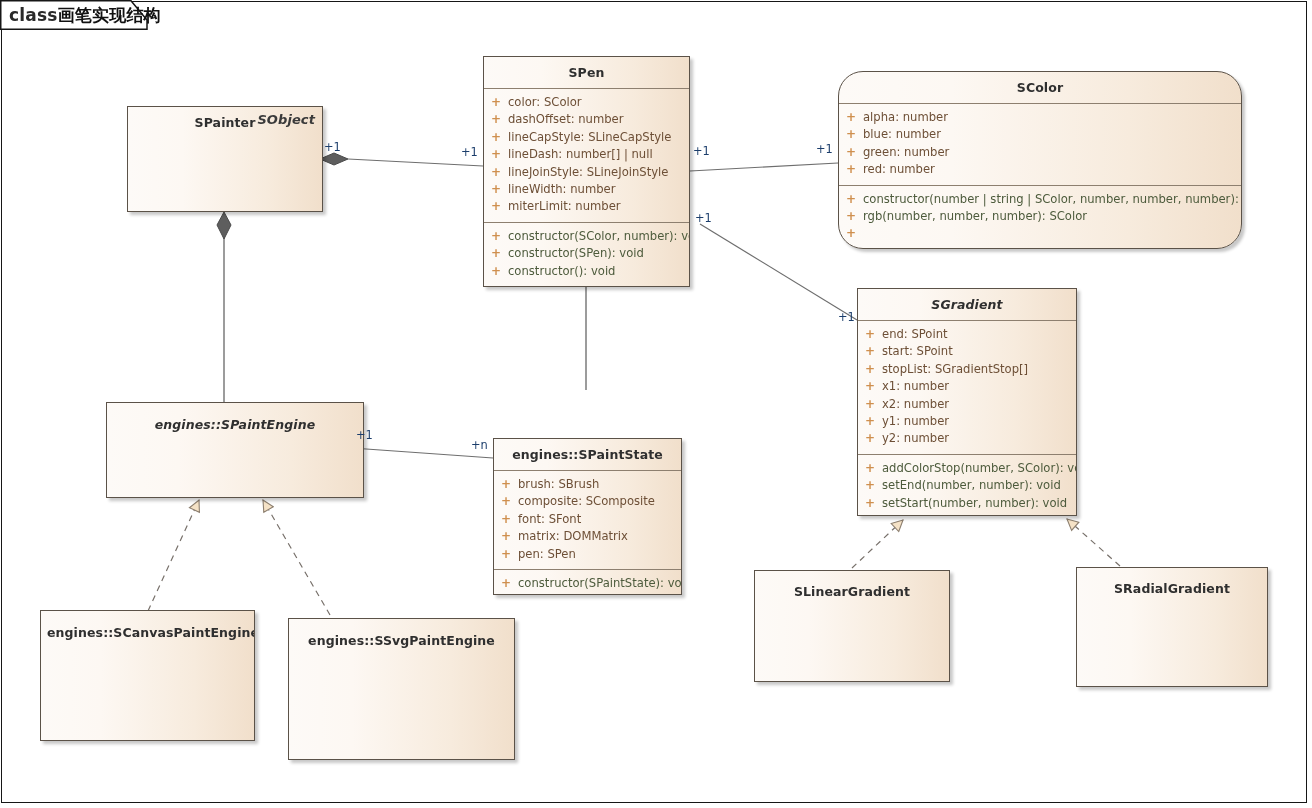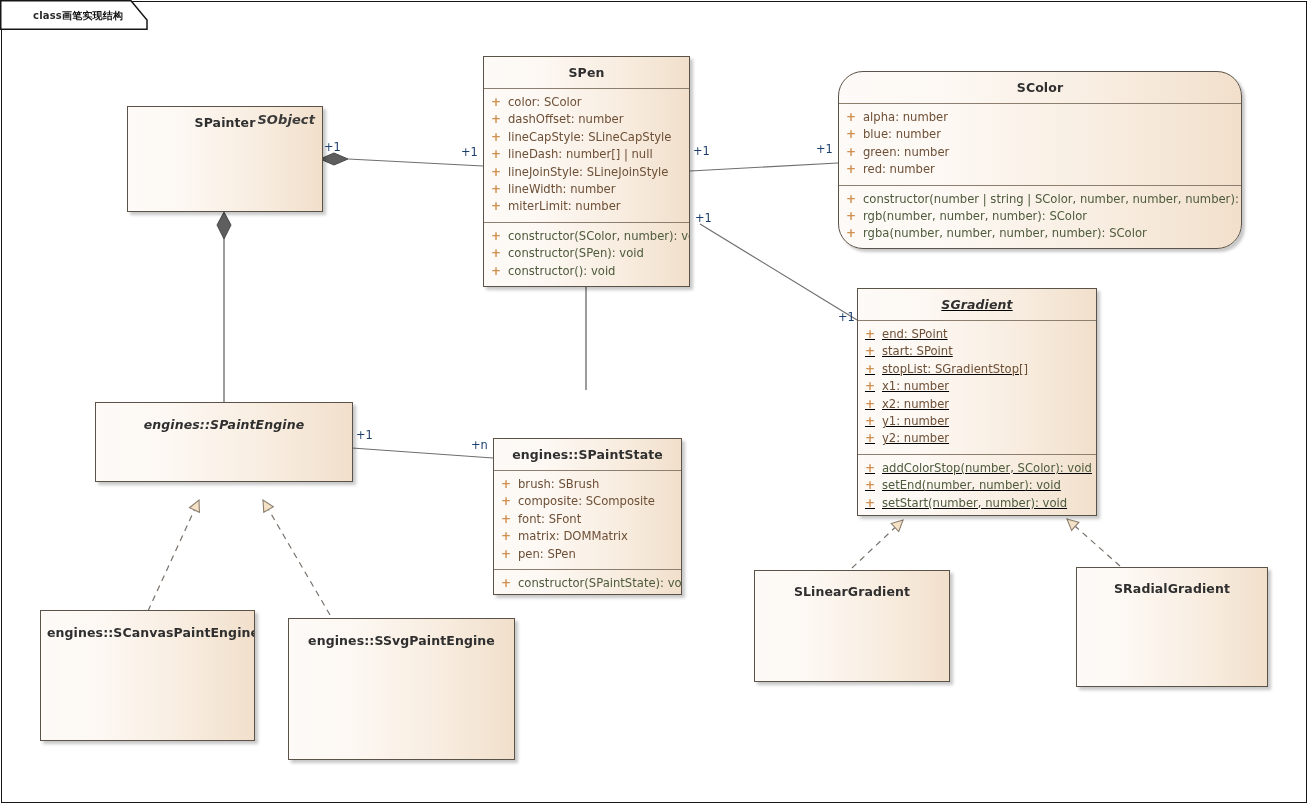--- a/index.html
+++ b/index.html
@@ -29,26 +29,25 @@
     padding:0 0 0 8px;
     box-sizing:border-box;
   }
   .frame-tab-shape{
     position:absolute;left:0;top:0;
     width:148px;height:30px;
     z-index:2;
   }
   .tab-label{
     position:relative;z-index:4;
-    font-size:10px;
+    font-size:17px;
     color:#2a2a2a;
     letter-spacing:.2px;
     white-space:nowrap;
     font-weight:600;
-    margin-left:24px;
   }
   .tab-label .cn{color:#111;font-weight:700;}
 
   
   svg.links{position:absolute;left:0;top:0;width:1312px;height:808px;z-index:2;overflow:visible;}
 
   
   .uml{
     position:absolute;
     box-sizing:border-box;
@@ -259,26 +258,25 @@
       <div class="row">
           <span class="vis">+</span>
           <span class="txt">constructor(number | string | SColor, number, number, number): void</span>
         </div>
       <div class="row">
           <span class="vis">+</span>
           <span class="txt">rgb(number, number, number): SColor</span>
         </div>
       <div class="row">
           <span class="vis">+</span>
-          <span class="txt">rgba(number, number, number, number): SColor</span>
-        </div>
-    </div>
-  </div>
-
-  <div class="uml abstract" style="left:857px;top:288px;width:240px;height:228px;text-decoration:underline;">
+        </div>
+    </div>
+  </div>
+
+  <div class="uml abstract" style="left:857px;top:288px;width:220px;height:228px;">
     <div class="hdr">
       <span class="nm">SGradient</span>
     </div>
     <div class="sect attrs">
       <div class="row">
           <span class="vis">+</span>
           <span class="txt">end: SPoint</span>
         </div>
       <div class="row">
           <span class="vis">+</span>
@@ -314,21 +312,21 @@
           <span class="vis">+</span>
           <span class="txt">setEnd(number, number): void</span>
         </div>
       <div class="row">
           <span class="vis">+</span>
           <span class="txt">setStart(number, number): void</span>
         </div>
     </div>
   </div>
 
-  <div class="uml abstract" style="left:95px;top:402px;width:258px;height:80px;">
+  <div class="uml abstract" style="left:106px;top:402px;width:258px;height:96px;">
     <div class="hdr" style="padding-top:14px;">
       <span class="nm">engines::SPaintEngine</span>
     </div>
   </div>
 
   <div class="uml" style="left:493px;top:390px;width:189px;height:157px;margin-top:48px;">
     <div class="hdr">
       <span class="nm">engines::SPaintState</span>
     </div>
     <div class="sect attrs">

